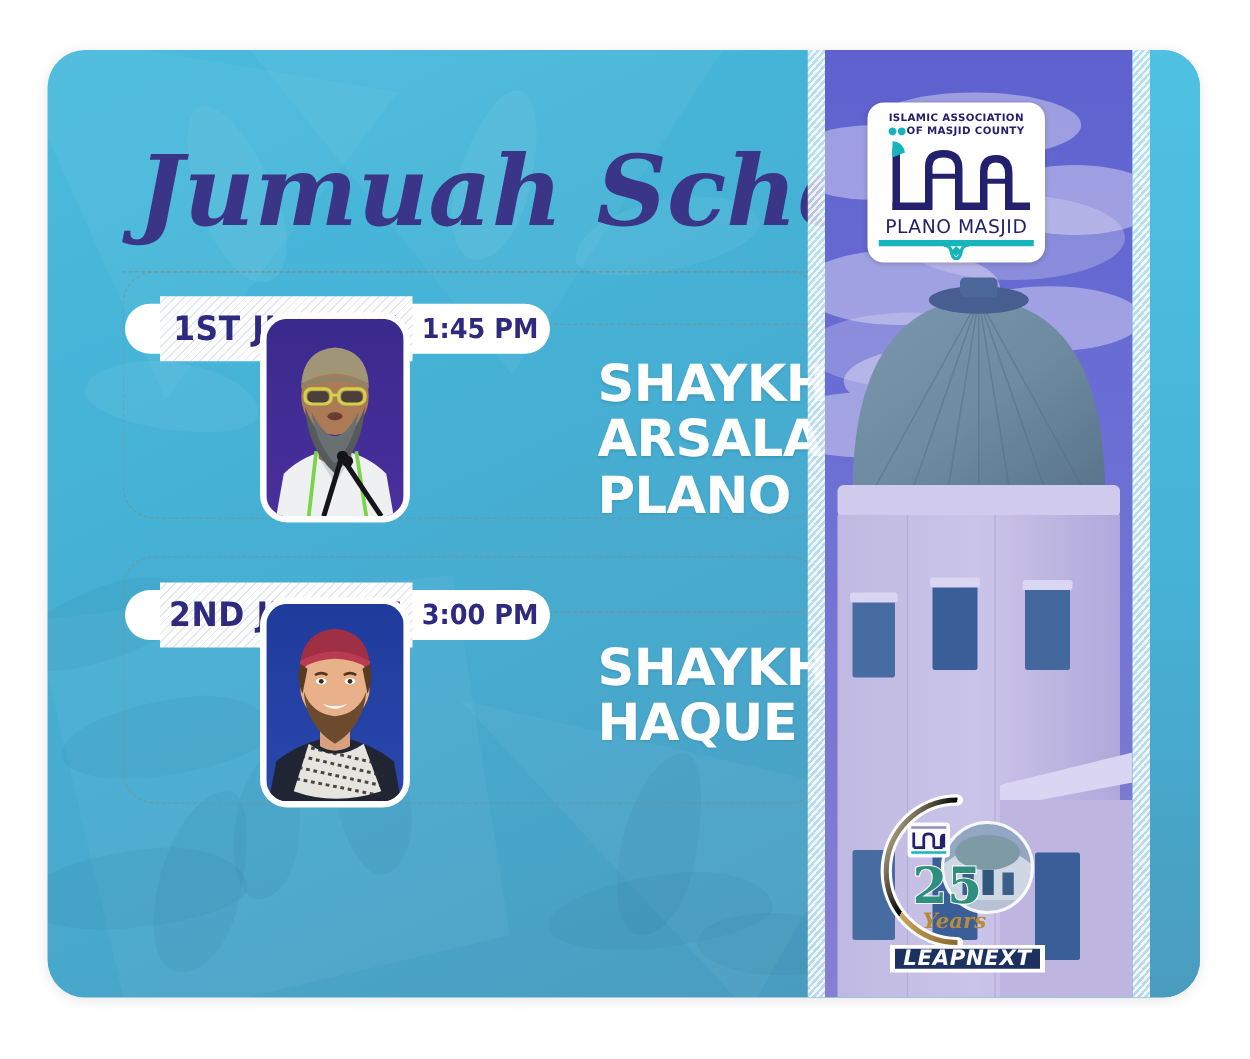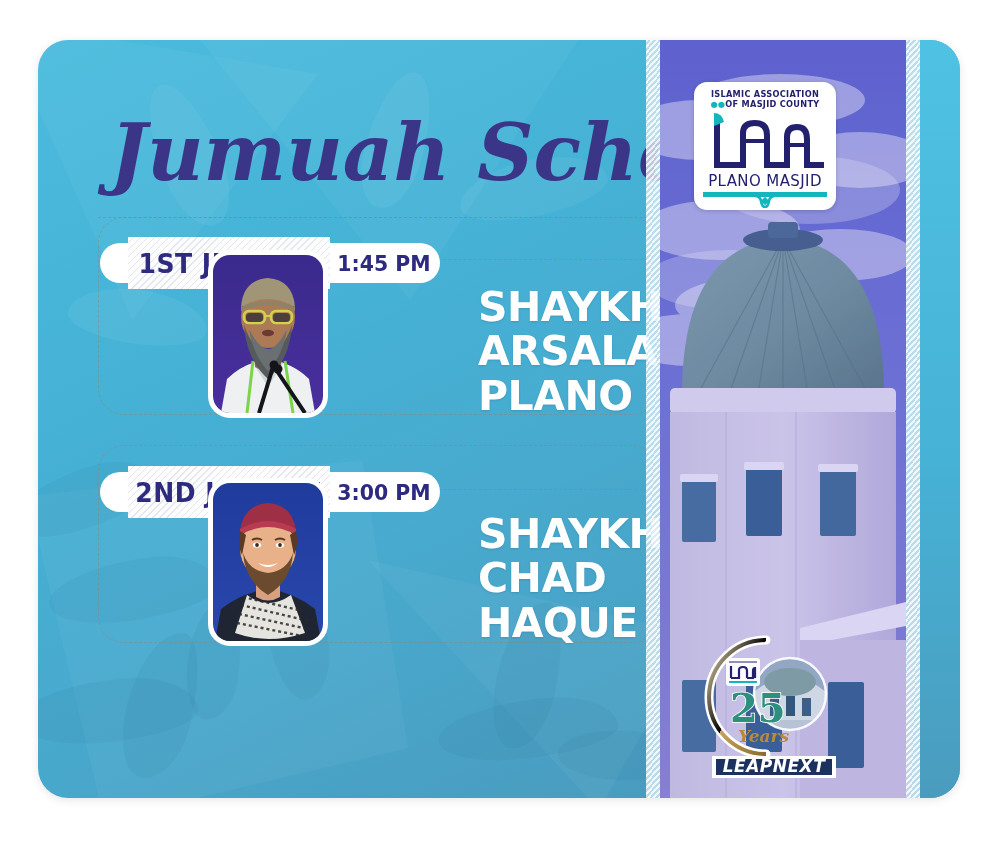--- a/index.html
+++ b/index.html
@@ -238,21 +238,20 @@
 
         <path d="M30 70 Q32 98 55 112 Q78 98 80 70 Q74 88 55 90 Q36 88 30 70 Z" fill="#6b4a2e"></path>
 
         <path d="M45 80 q10 8 20 0 q-10 4 -20 0 Z" fill="#ffffff"></path>
       </svg>
     </div>
   </div>
 
   <div class="sname" style="left:440px;top:472px;">
     <div>SHAYKH</div>
-    <div>CHAD</div>
     <div>HAQUE</div>
   </div>
 
   <div id="panel">
     <div class="photoimg">
       <svg viewBox="0 0 246 758" preserveAspectRatio="xMidYMid slice">
         <defs>
           <linearGradient id="sky" x1="0" y1="0" x2="0" y2="1">
             <stop offset="0" stop-color="#5b63cf"></stop>
             <stop offset="45%" stop-color="#6c74d6"></stop>

